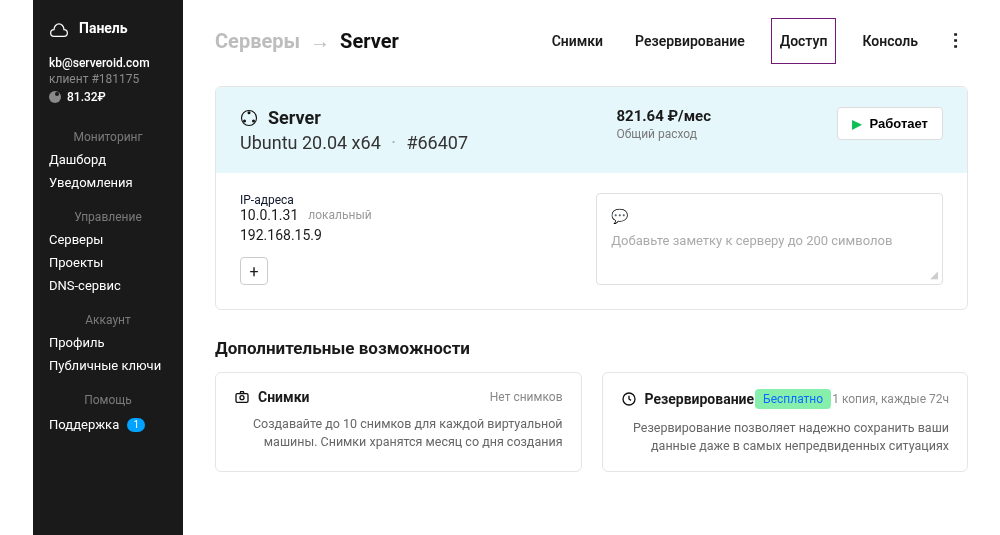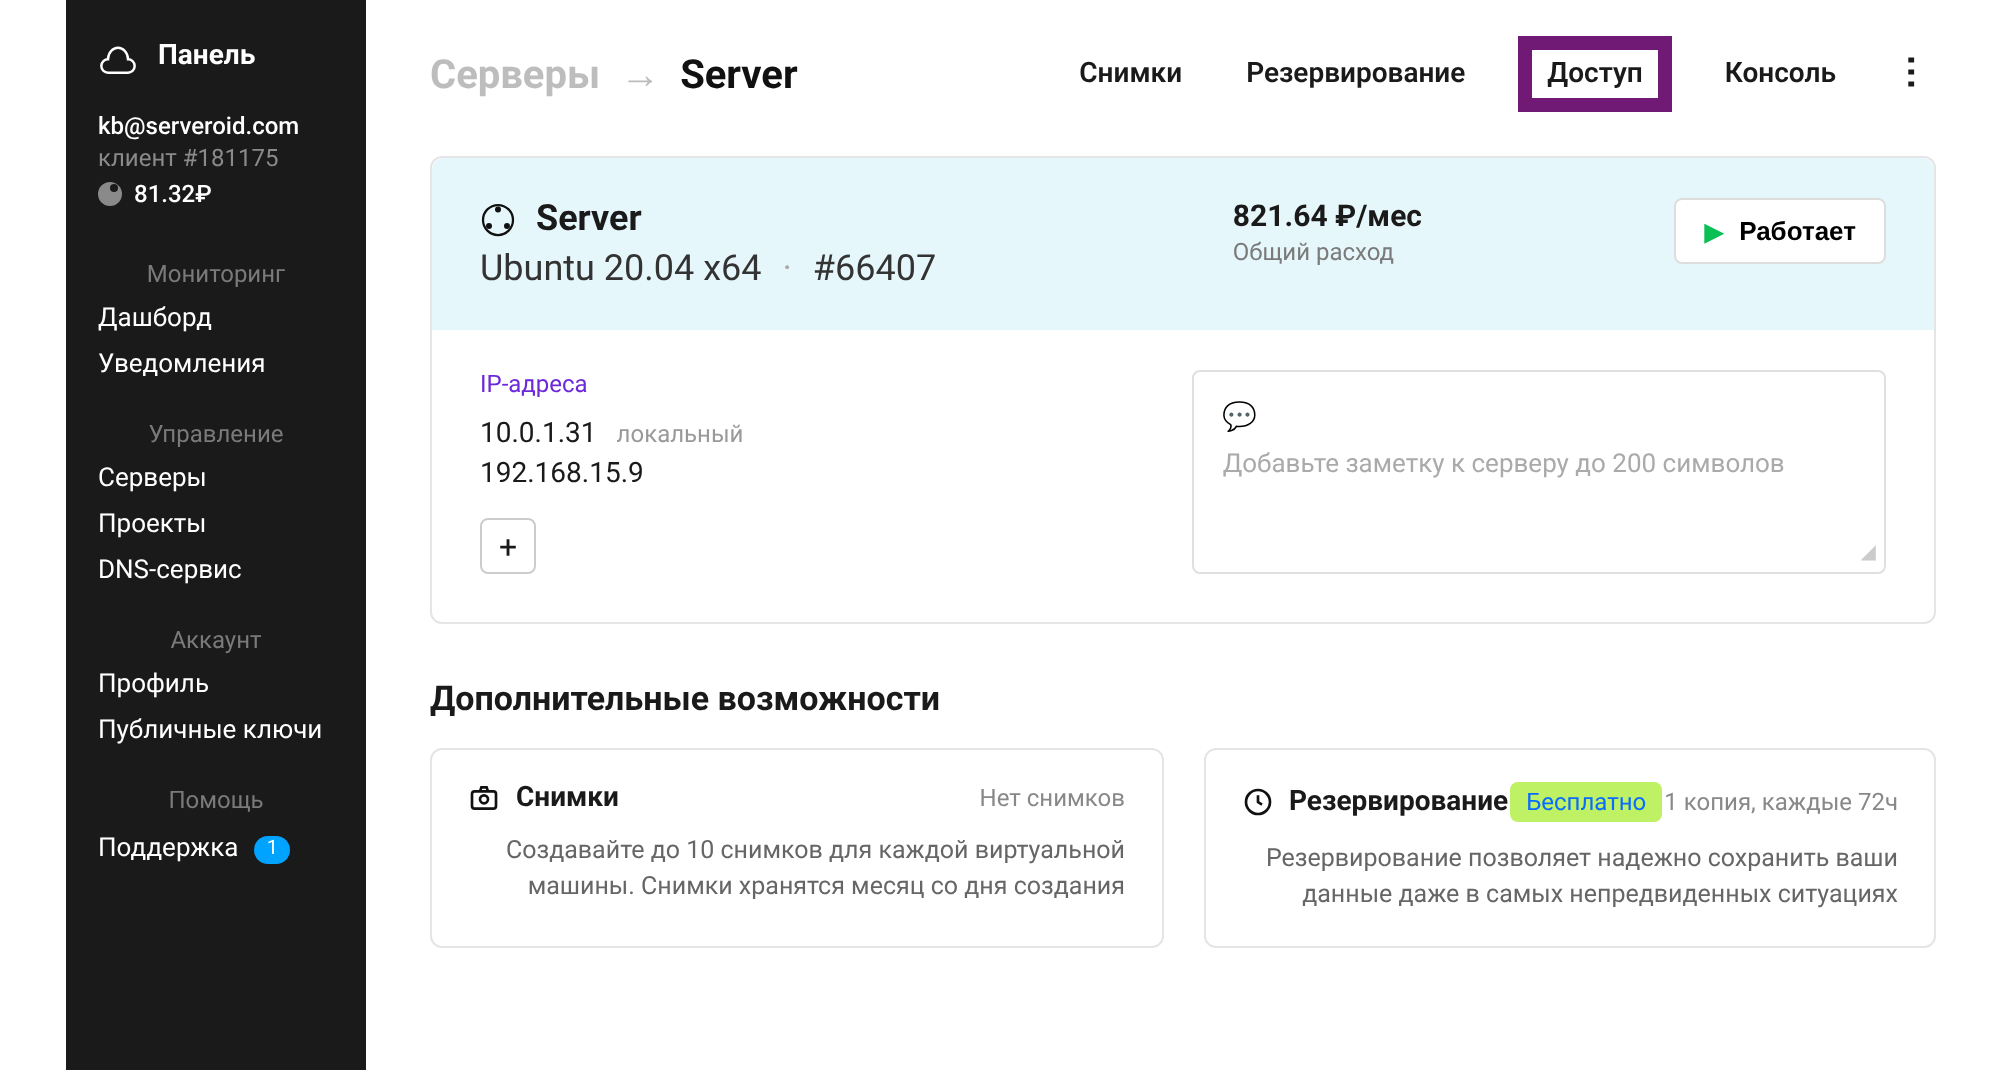--- a/index.html
+++ b/index.html
@@ -39,21 +39,21 @@
 .main { flex: 1; padding: 18px 32px 16px; overflow: auto; }
 .header {
   display: flex; align-items: center; justify-content: space-between;
   margin-bottom: 22px;
 }
 .crumbs { display: flex; align-items: center; gap: 10px; font-weight: 700; font-size: 20px; color: #bdbdbd; }
 .crumb-current { color: #111; }
 .crumb-arrow { color: #bdbdbd; }
 .header-tabs { display: flex; align-items: center; gap: 20px; font-size: 14px; font-weight: 600; }
 .header-tabs .tab { cursor: pointer; padding: 4px 6px; }
-.header-tabs .tab.active { border: 7px solid #701a75; padding: 4px 8px; }
+.header-tabs .tab.active { border: 1px solid #701a75; padding: 14px 8px; }
 .dots { cursor: pointer; font-size: 18px; letter-spacing: 2px; transform: rotate(90deg); padding: 0 2px; }
 
 .card {
   border: 1px solid #e5e5e5; border-radius: 6px; padding: 20px 24px 24px;
   margin-bottom: 28px;
 }
 .card-top {
   display: flex; justify-content: space-between; align-items: flex-start;
   background: #e6f7fb; margin: -20px -24px 20px; padding: 20px 24px;
   border-radius: 6px 6px 0 0;
@@ -65,21 +65,21 @@
 .cost-price { font-weight: 700; }
 .cost-sub { color: #7a7a7a; font-size: 12px; margin-top: 2px; }
 .state-btn {
   background: #fff; border: 1px solid #ddd; border-radius: 4px;
   padding: 8px 14px; display: flex; align-items: center; gap: 8px;
   font-size: 13px; font-weight: 600; cursor: pointer;
 }
 .state-btn .tri { color: #0abf53; font-size: 12px; }
 .card-body { display: flex; gap: 40px; }
 .ip-col { flex: 0 0 45%; }
-.ip-title { font-size: 12px; color: #6d28d9; margin-bottom: 10px; }
+.ip-title { font-size: 12px; color: #0f172a; }
 .ip-row { font-size: 14px; display: flex; align-items: center; gap: 10px; margin-bottom: 4px; }
 .ip-local { color: #999; font-size: 12px; }
 .add-btn {
   width: 28px; height: 28px; border: 1px solid #ccc; border-radius: 4px;
   display: flex; align-items: center; justify-content: center; margin-top: 14px;
   cursor: pointer; font-size: 16px;
 }
 .note-box {
   flex: 1; border: 1px solid #e0e0e0; border-radius: 4px; padding: 12px 14px;
   position: relative;
@@ -88,21 +88,21 @@
 .note-ph { color: #aaa; font-size: 13px; margin-top: 8px; }
 .note-handle { position: absolute; right: 4px; bottom: 4px; color: #ccc; font-size: 10px; }
 
 .extras-title { font-size: 17px; font-weight: 700; margin-bottom: 14px; }
 .extras-row { display: flex; gap: 20px; }
 .extra-card { flex: 1; border: 1px solid #e5e5e5; border-radius: 6px; padding: 16px 18px; }
 .extra-head { display: flex; align-items: center; justify-content: space-between; margin-bottom: 10px; font-size: 14px; }
 .extra-name { display: flex; align-items: center; gap: 8px; font-weight: 700; }
 .extra-icon { width: 16px; height: 16px; }
 .extra-badge {
-  background: #bef264; color: #0a6cff; font-size: 12px; padding: 3px 8px; border-radius: 4px;
+  background: #86efac; color: #0a6cff; font-size: 12px; padding: 3px 8px; border-radius: 4px;
 }
 .extra-meta { color: #888; font-size: 12px; }
 .extra-desc { color: #666; font-size: 12.5px; line-height: 1.45; text-align: right; }
 .ubuntu-ico { width:18px; height:18px; }
 </style>
 </head>
 <body>
 
 <aside class="sidebar">
   <div class="brand">

